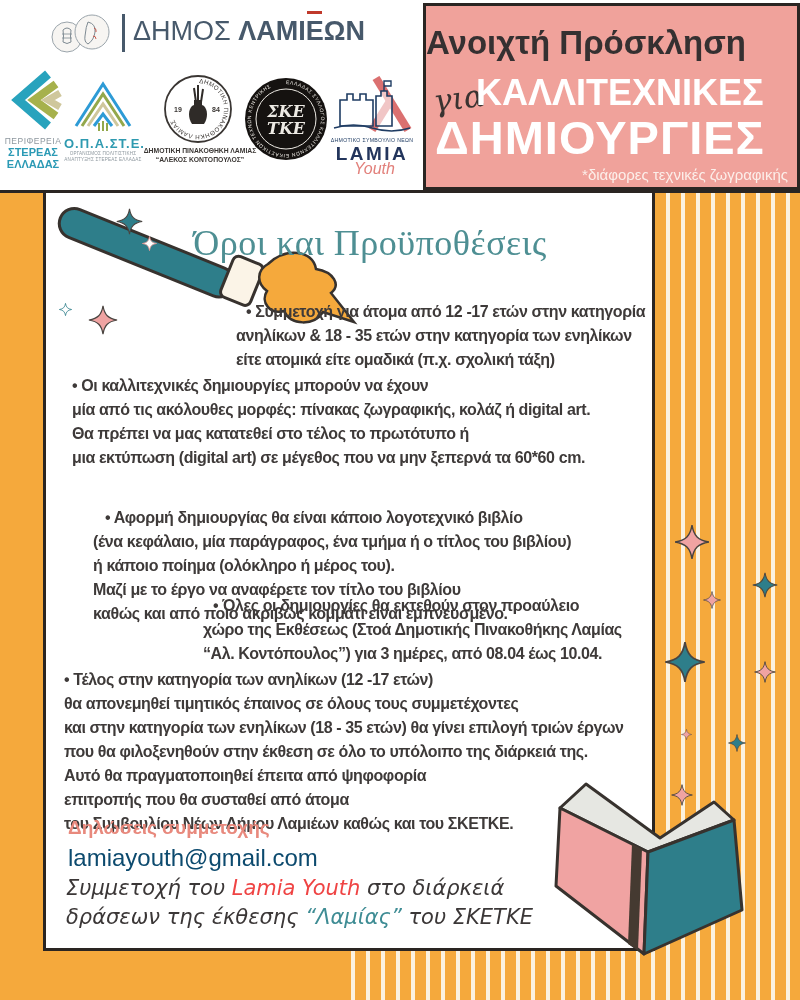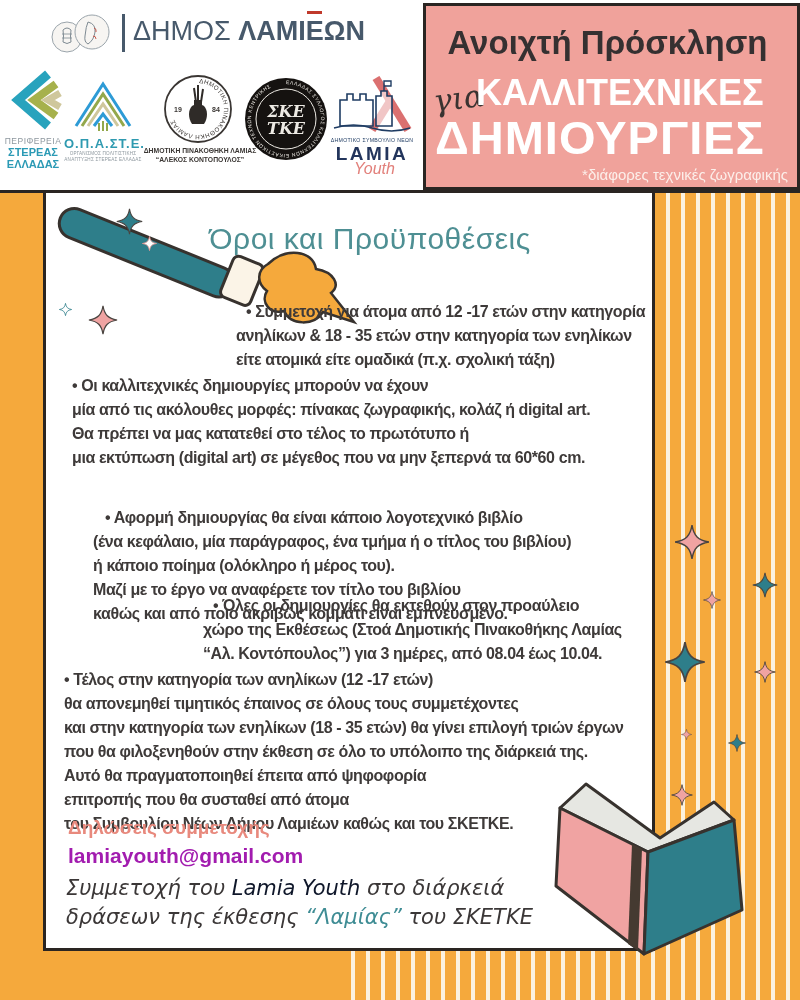--- a/index.html
+++ b/index.html
@@ -14,21 +14,21 @@
   .stripes-right{position:absolute;left:655px;top:193px;width:145px;height:807px;z-index:2;}
   .stripes-bottom{position:absolute;left:340px;top:951px;width:460px;height:49px;z-index:2;}
 
   
   .card{position:absolute;left:43px;top:190px;width:612px;height:761px;background:#ffffff;
         border:3px solid #2A2522;box-sizing:border-box;z-index:3;}
 
   
   .title-box{position:absolute;left:423px;top:3px;width:377px;height:187px;background:#F0A29B;
              border:3px solid #2A2522;box-sizing:border-box;z-index:2;}
-  .tb-line1{position:absolute;left:0;right:8px;top:18px;text-align:center;font-size:33px;
+  .tb-line1{position:absolute;left:0;right:8px;top:18px;text-align:left;font-size:33px;
             font-weight:700;color:#353031;letter-spacing:0;}
   .tb-prefix{position:absolute;left:7px;top:74px;font-size:31px;font-style:italic;
              font-family:"DejaVu Serif",serif;color:#3A3331;transform:rotate(-7deg);}
   .tb-line2{position:absolute;left:50px;top:66px;font-size:36px;font-weight:700;color:#ffffff;}
   .tb-line3{position:absolute;left:9px;top:104px;font-size:47px;font-weight:700;color:#ffffff;letter-spacing:1px;}
   .tb-note{position:absolute;right:9px;top:160px;font-size:15px;color:#FCEFEA;}
 
   
   .muni{z-index:2;}
   .muni-divider{position:absolute;left:122px;top:14px;width:3px;height:38px;background:#47596B;}
@@ -48,34 +48,34 @@
   .opaste-cap{position:absolute;left:0;width:100%;text-align:center;font-size:4.6px;color:#8D979E;letter-spacing:0.2px;}
 
   .gal-cap{position:absolute;left:-14px;width:132px;text-align:center;font-weight:700;font-size:6.8px;color:#3A3633;}
 
   .youth-cap{position:absolute;left:0;width:100%;top:61px;text-align:center;font-size:5.2px;color:#1F3C63;letter-spacing:0.3px;}
   .youth-title{position:absolute;left:0;width:100%;top:67px;text-align:center;font-size:19px;font-weight:800;color:#23355C;letter-spacing:2.5px;}
   .youth-script{position:absolute;left:24px;top:84px;font-size:16px;font-style:italic;font-family:Liberation Sans, sans-serif;color:#E2807B;}
 
   
   .terms-heading{position:absolute;left:160px;top:222px;width:420px;text-align:center;z-index:4;
-                 font-size:30px;font-family:Liberation Sans, sans-serif;color:#4E8F93;letter-spacing:0.5px;}
+                 font-size:36px;font-family:Liberation Serif, serif;color:#4E8F93;letter-spacing:0.5px;}
   .bullet{position:absolute;z-index:4;font-weight:700;font-size:16px;line-height:24px;
           color:#3E3A39;white-space:pre-line;letter-spacing:-0.4px;}
   .b1{left:236px;top:284px;text-indent:10px;}
   .b2{left:72px;top:358px;}
   .b3{left:93px;top:462px;text-indent:12px;margin-top:44px;}
   .b4{left:203px;top:578px;text-indent:10px;}
   .b5{left:64px;top:652px;}
 
   .contact-heading{position:absolute;left:68px;top:817px;z-index:4;font-size:19px;font-weight:700;color:#E8897D;}
-  .contact-email{position:absolute;left:68px;top:844px;z-index:4;font-size:21px;font-weight:700;color:#a21caf;}
+  .contact-email{position:absolute;left:68px;top:844px;z-index:4;font-size:24px;font-weight:400;color:#0c4a6e;}
   .footnote{position:absolute;left:66px;top:874px;z-index:4;font-size:21px;font-style:italic;
             font-family:"DejaVu Sans",sans-serif;color:#3B3737;line-height:29px;}
-  .footnote .brand{color:#0f172a;}
+  .footnote .brand{color:#ef4444;}
   .footnote .mefexi{color:#3E8C94;}
 
   
   .brush-svg{position:absolute;left:36px;top:192px;width:330px;height:160px;z-index:4;}
   .book-svg{position:absolute;left:536px;top:758px;width:212px;height:207px;z-index:6;}
   .stars-right-svg{position:absolute;left:650px;top:450px;width:150px;height:545px;z-index:5;}
   .sp-pink{fill:#F0A3A2;stroke:#4A4440;stroke-width:4;}
   .sp-teal{fill:#2E7E8A;stroke:#4A4440;stroke-width:4;}
   .sp-out-pink{fill:#FFFFFF;stroke:#E89A96;stroke-width:6;}
   .sp-out-teal{fill:#FFFFFF;stroke:#2E7E8A;stroke-width:6;}

